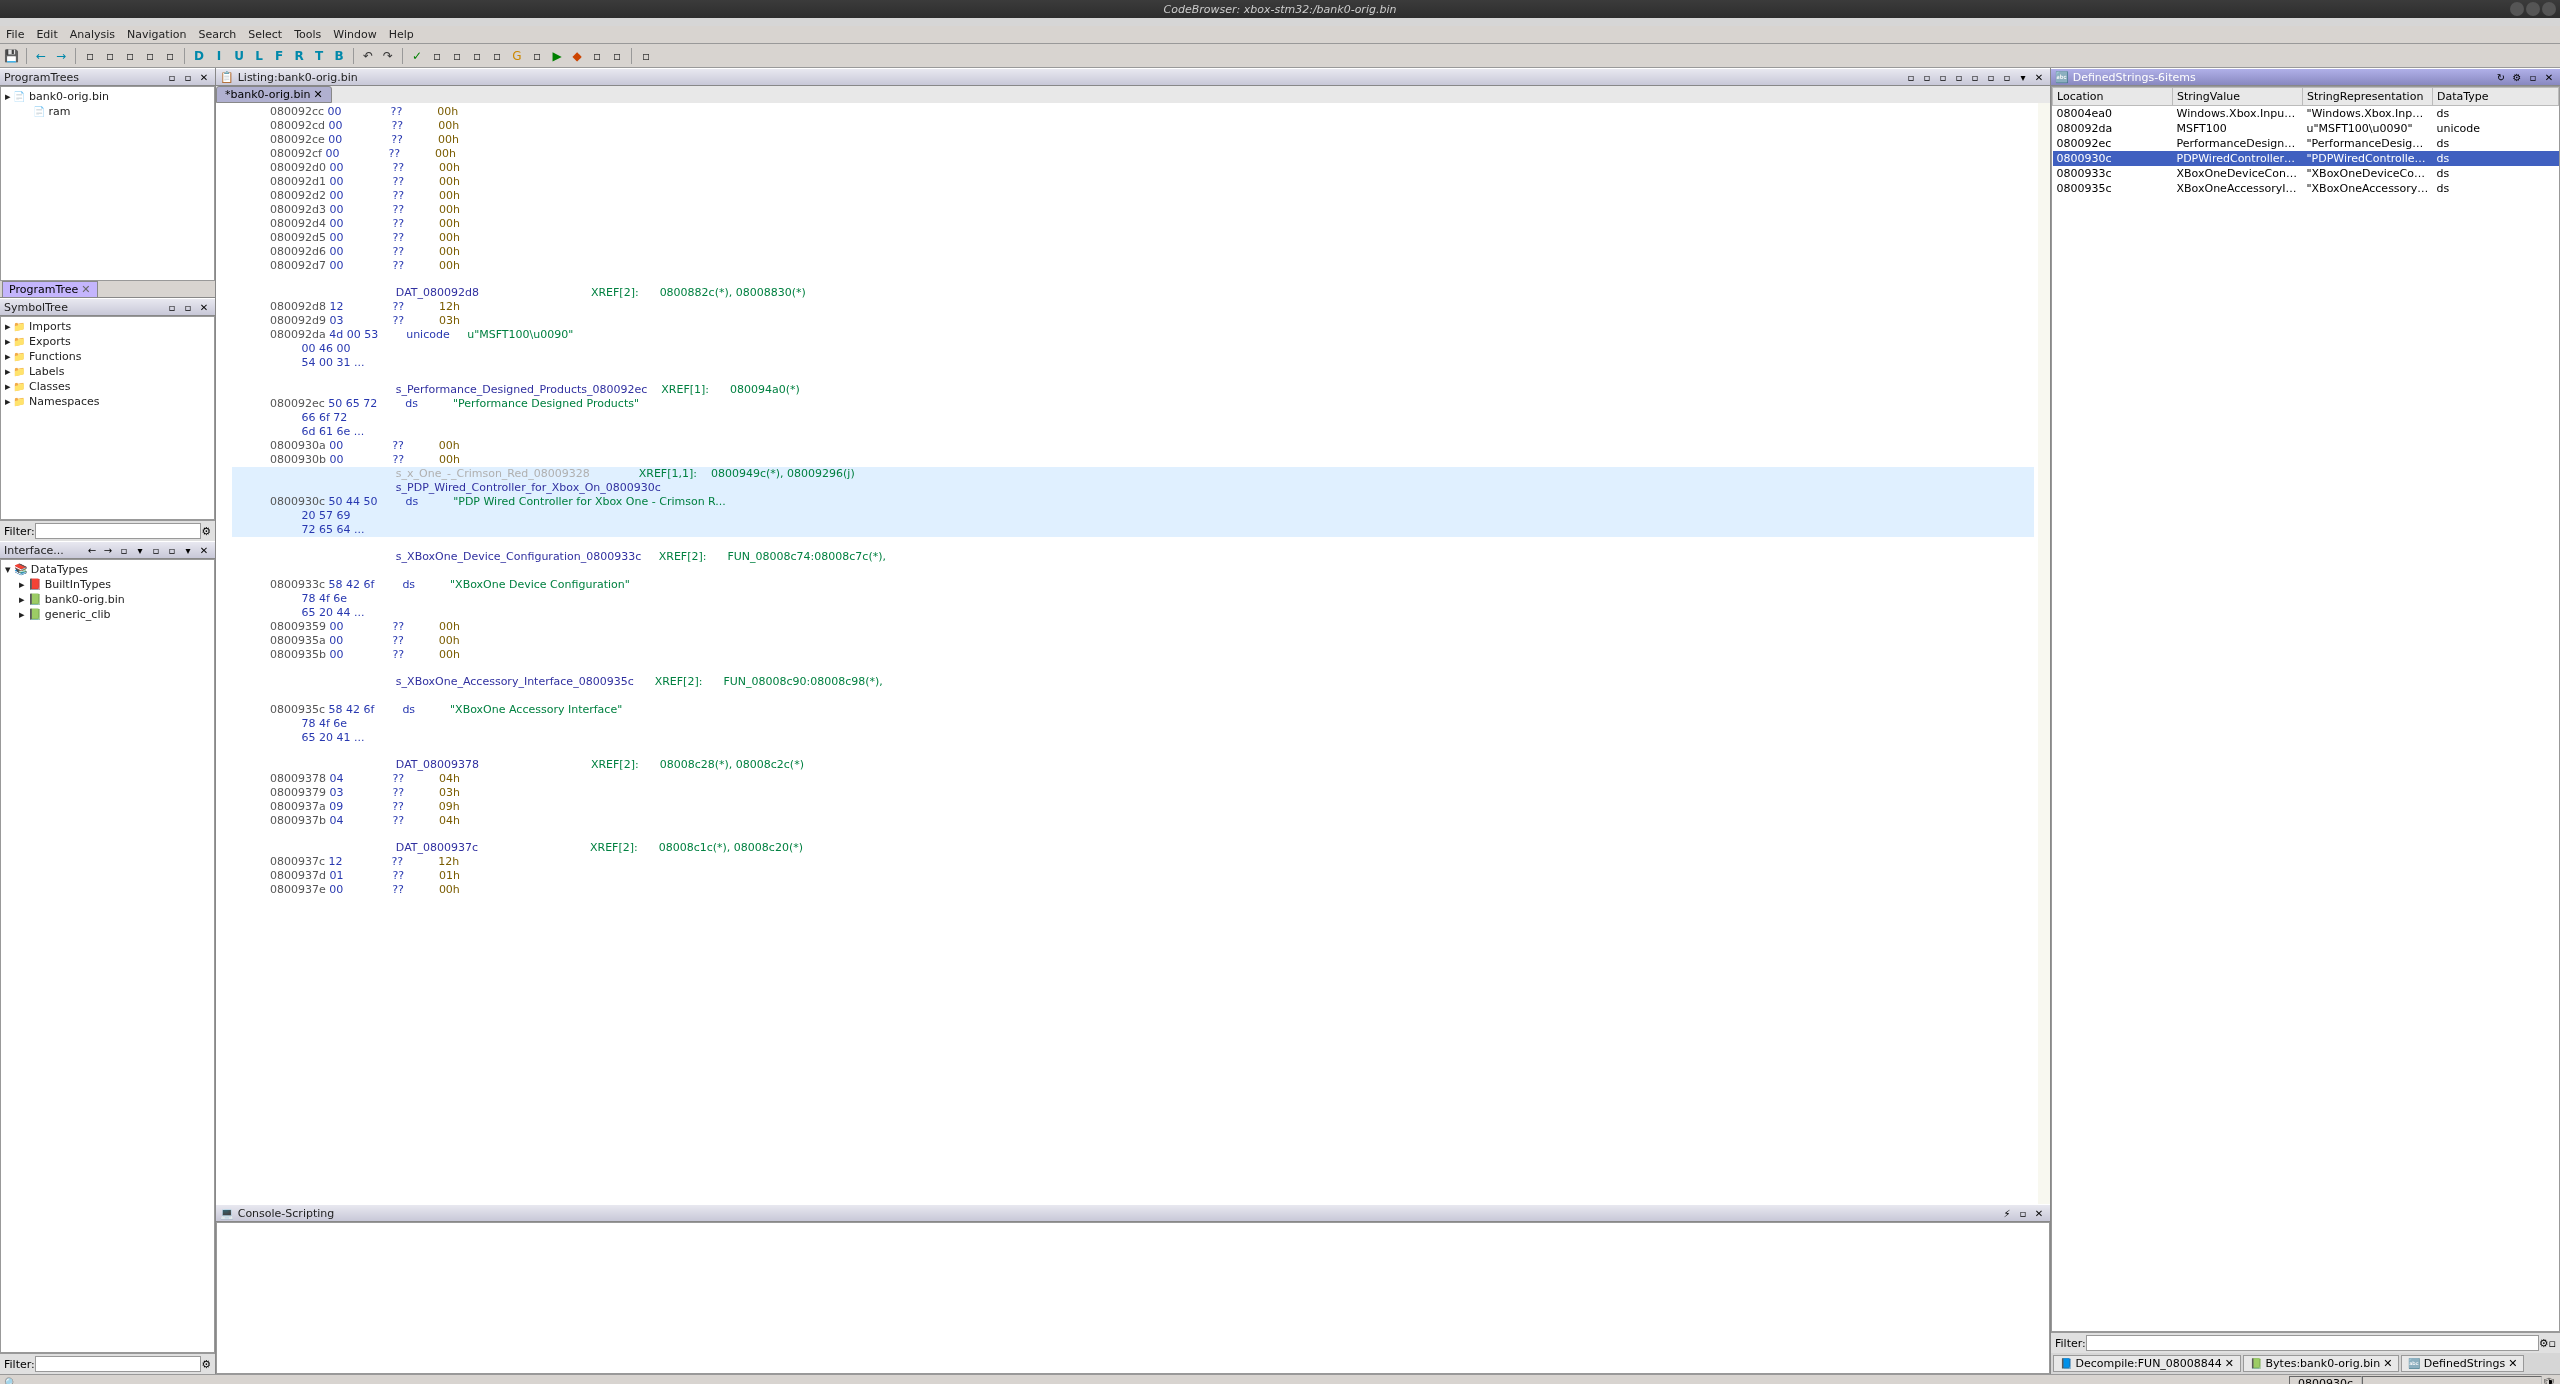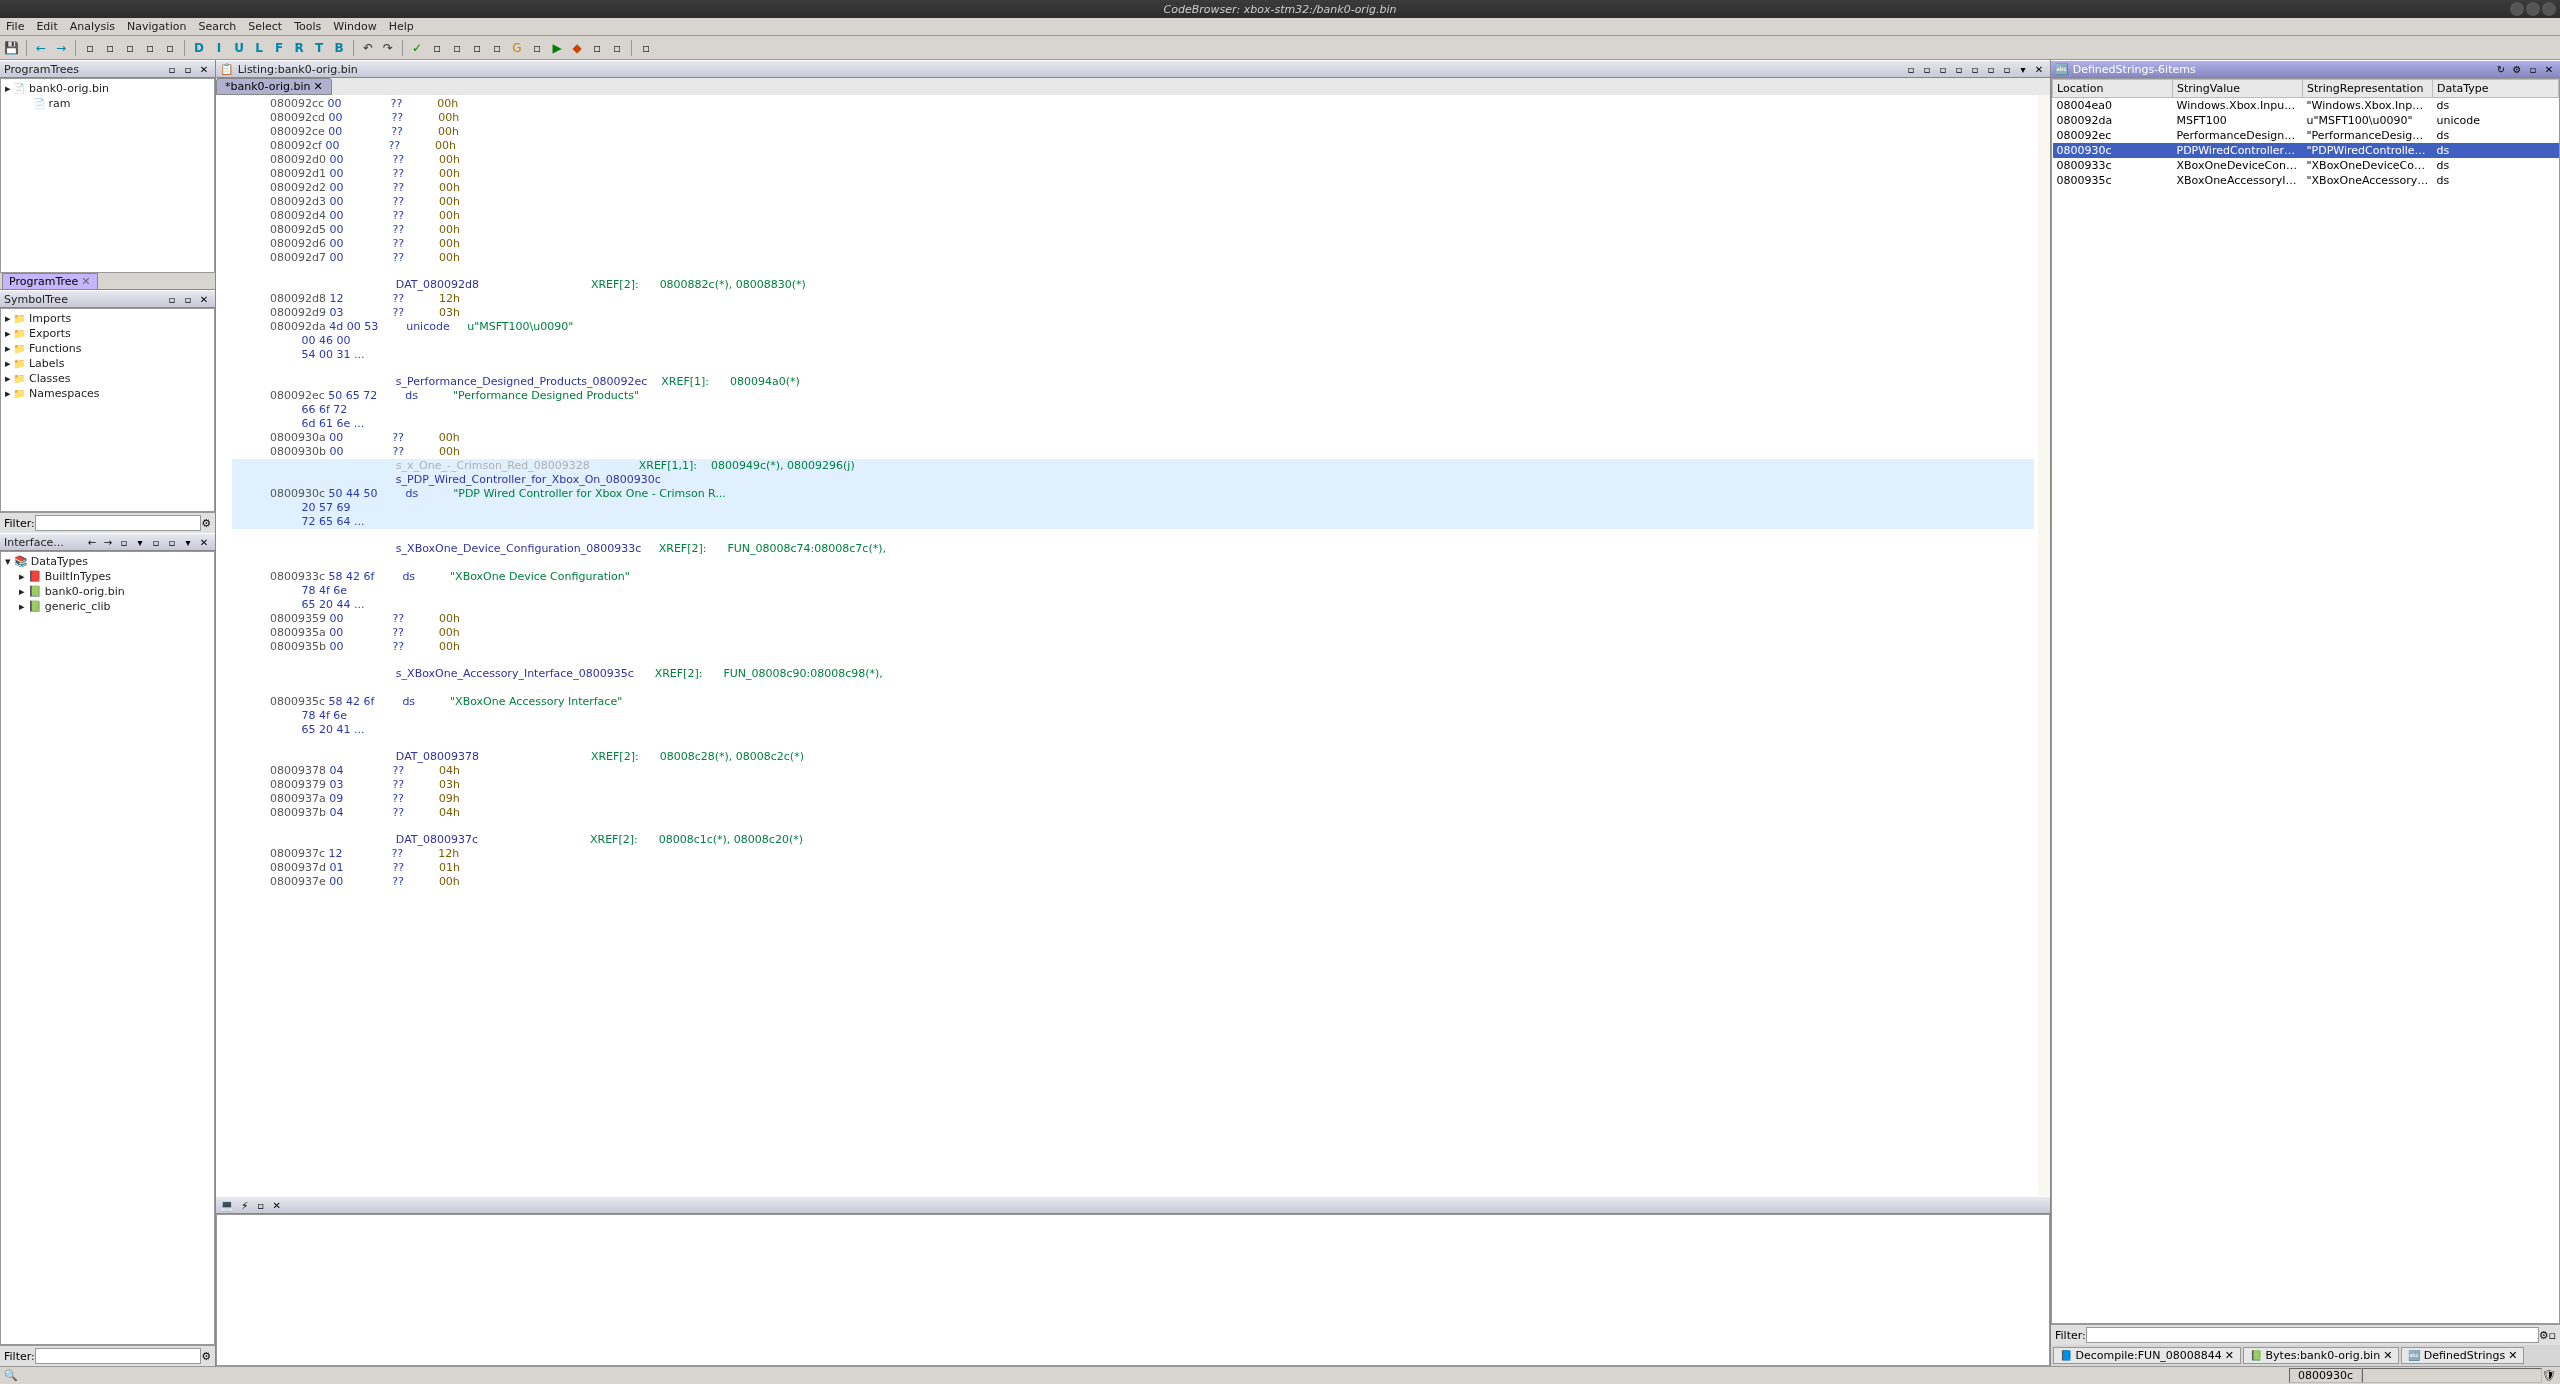--- a/index.html
+++ b/index.html
@@ -1,20 +1,20 @@
 <!DOCTYPE html>
 <html><head>
 <meta charset="utf-8">
 <style>
 *{margin:0;padding:0;box-sizing:border-box;font-family:"DejaVu Sans",Arial,sans-serif;font-size:11px;}
 body{background:#d6d6d6;overflow:hidden;}
 .titlebar{background:linear-gradient(#3b3b3b,#2d2d2d);color:#ccc;height:18px;display:flex;align-items:center;justify-content:center;position:relative;font-style:italic;}
 .titlebar .wincontrols{position:absolute;right:4px;display:flex;gap:2px;}
 .titlebar .wincontrols span{width:14px;height:14px;background:#555;border-radius:8px;display:inline-block;}
-.menubar{background:#d8d4d0;height:18px;display:flex;align-items:center;padding:0 6px;gap:12px;border-bottom:1px solid #999;}
+.menubar{background:#d8d4d0;height:18px;display:flex;align-items:center;padding:0 6px;gap:12px;border-bottom:1px solid #999;margin-top:8px;}
 .menubar span{color:#222;}
 .toolbar{background:#d8d4d0;height:24px;display:flex;align-items:center;padding:2px 4px;gap:4px;border-bottom:1px solid #999;}
 .toolbar .tbtn{width:16px;height:16px;display:flex;align-items:center;justify-content:center;font-size:12px;color:#333;}
 .toolbar .sep{width:1px;height:16px;background:#999;margin:0 2px;}
 .main{display:flex;height:calc(100vh - 18px - 18px - 24px - 18px);}
 .left-col{width:216px;display:flex;flex-direction:column;border-right:1px solid #888;}
 .center-col{flex:1;display:flex;flex-direction:column;min-width:0;}
 .right-col{width:510px;display:flex;flex-direction:column;border-left:1px solid #888;}
 .panel-header{background:linear-gradient(#e8e8f0,#c8c8d8);border-top:1px solid #fff;border-bottom:1px solid #888;height:18px;display:flex;align-items:center;padding:0 4px;gap:4px;}
 .panel-header.active{background:linear-gradient(#b0b0e8,#8888c0);}
@@ -233,20 +233,21 @@
             <span>✕</span>
           </div>
       </div>
       <div class="listing-body" id="lb">
         <div class="scrollhint"></div>
       <div class="listing-line">        <span class="addr">080092cc</span> <span class="bytes">00            </span>  <span class="mnem">??          </span><span class="op">00h</span></div><div class="listing-line">        <span class="addr">080092cd</span> <span class="bytes">00            </span>  <span class="mnem">??          </span><span class="op">00h</span></div><div class="listing-line">        <span class="addr">080092ce</span> <span class="bytes">00            </span>  <span class="mnem">??          </span><span class="op">00h</span></div><div class="listing-line">        <span class="addr">080092cf</span> <span class="bytes">00            </span>  <span class="mnem">??          </span><span class="op">00h</span></div><div class="listing-line">        <span class="addr">080092d0</span> <span class="bytes">00            </span>  <span class="mnem">??          </span><span class="op">00h</span></div><div class="listing-line">        <span class="addr">080092d1</span> <span class="bytes">00            </span>  <span class="mnem">??          </span><span class="op">00h</span></div><div class="listing-line">        <span class="addr">080092d2</span> <span class="bytes">00            </span>  <span class="mnem">??          </span><span class="op">00h</span></div><div class="listing-line">        <span class="addr">080092d3</span> <span class="bytes">00            </span>  <span class="mnem">??          </span><span class="op">00h</span></div><div class="listing-line">        <span class="addr">080092d4</span> <span class="bytes">00            </span>  <span class="mnem">??          </span><span class="op">00h</span></div><div class="listing-line">        <span class="addr">080092d5</span> <span class="bytes">00            </span>  <span class="mnem">??          </span><span class="op">00h</span></div><div class="listing-line">        <span class="addr">080092d6</span> <span class="bytes">00            </span>  <span class="mnem">??          </span><span class="op">00h</span></div><div class="listing-line">        <span class="addr">080092d7</span> <span class="bytes">00            </span>  <span class="mnem">??          </span><span class="op">00h</span></div><br><div class="listing-line">                                            <span class="lbl">DAT_080092d8                                </span><span class="xref">XREF[2]:      </span><span class="ref">0800882c(*), 08008830(*)</span></div><div class="listing-line">        <span class="addr">080092d8</span> <span class="bytes">12            </span>  <span class="mnem">??          </span><span class="op">12h</span></div><div class="listing-line">        <span class="addr">080092d9</span> <span class="bytes">03            </span>  <span class="mnem">??          </span><span class="op">03h</span></div><div class="listing-line">        <span class="addr">080092da</span> <span class="bytes">4d 00 53      </span>  <span class="mnem">unicode     </span><span class="str">u"MSFT100\u0090"</span></div><div class="listing-line">                 <span class="bytes">00 46 00</span></div><div class="listing-line">                 <span class="bytes">54 00 31 ...</span></div><br><div class="listing-line">                                            <span class="lbl">s_Performance_Designed_Products_080092ec    </span><span class="xref">XREF[1]:      </span><span class="ref">080094a0(*)</span></div><div class="listing-line">        <span class="addr">080092ec</span> <span class="bytes">50 65 72      </span>  <span class="mnem">ds          </span><span class="str">"Performance Designed Products"</span></div><div class="listing-line">                 <span class="bytes">66 6f 72</span></div><div class="listing-line">                 <span class="bytes">6d 61 6e ...</span></div><div class="listing-line">        <span class="addr">0800930a</span> <span class="bytes">00            </span>  <span class="mnem">??          </span><span class="op">00h</span></div><div class="listing-line">        <span class="addr">0800930b</span> <span class="bytes">00            </span>  <span class="mnem">??          </span><span class="op">00h</span></div><div class="listing-line hl">                                            <span class="lblfaint">s_x_One_-_Crimson_Red_08009328              </span><span class="xref">XREF[1,1]:    </span><span class="ref">0800949c(*), 08009296(j)</span></div><div class="listing-line hl">                                            <span class="lbl">s_PDP_Wired_Controller_for_Xbox_On_0800930c </span></div><div class="listing-line hl">        <span class="addr">0800930c</span> <span class="bytes">50 44 50      </span>  <span class="mnem">ds          </span><span class="str">"PDP Wired Controller for Xbox One - Crimson R...</span></div><div class="listing-line hl">                 <span class="bytes">20 57 69</span></div><div class="listing-line hl">                 <span class="bytes">72 65 64 ...</span></div><br><div class="listing-line">                                            <span class="lbl">s_XBoxOne_Device_Configuration_0800933c     </span><span class="xref">XREF[2]:      </span><span class="ref">FUN_08008c74:08008c7c(*),</span></div><div class="listing-line">                                            <span class="lbl">                                            </span></div><div class="listing-line">        <span class="addr">0800933c</span> <span class="bytes">58 42 6f      </span>  <span class="mnem">ds          </span><span class="str">"XBoxOne Device Configuration"</span></div><div class="listing-line">                 <span class="bytes">78 4f 6e</span></div><div class="listing-line">                 <span class="bytes">65 20 44 ...</span></div><div class="listing-line">        <span class="addr">08009359</span> <span class="bytes">00            </span>  <span class="mnem">??          </span><span class="op">00h</span></div><div class="listing-line">        <span class="addr">0800935a</span> <span class="bytes">00            </span>  <span class="mnem">??          </span><span class="op">00h</span></div><div class="listing-line">        <span class="addr">0800935b</span> <span class="bytes">00            </span>  <span class="mnem">??          </span><span class="op">00h</span></div><br><div class="listing-line">                                            <span class="lbl">s_XBoxOne_Accessory_Interface_0800935c      </span><span class="xref">XREF[2]:      </span><span class="ref">FUN_08008c90:08008c98(*),</span></div><div class="listing-line">                                            <span class="lbl">                                            </span></div><div class="listing-line">        <span class="addr">0800935c</span> <span class="bytes">58 42 6f      </span>  <span class="mnem">ds          </span><span class="str">"XBoxOne Accessory Interface"</span></div><div class="listing-line">                 <span class="bytes">78 4f 6e</span></div><div class="listing-line">                 <span class="bytes">65 20 41 ...</span></div><br><div class="listing-line">                                            <span class="lbl">DAT_08009378                                </span><span class="xref">XREF[2]:      </span><span class="ref">08008c28(*), 08008c2c(*)</span></div><div class="listing-line">        <span class="addr">08009378</span> <span class="bytes">04            </span>  <span class="mnem">??          </span><span class="op">04h</span></div><div class="listing-line">        <span class="addr">08009379</span> <span class="bytes">03            </span>  <span class="mnem">??          </span><span class="op">03h</span></div><div class="listing-line">        <span class="addr">0800937a</span> <span class="bytes">09            </span>  <span class="mnem">??          </span><span class="op">09h</span></div><div class="listing-line">        <span class="addr">0800937b</span> <span class="bytes">04            </span>  <span class="mnem">??          </span><span class="op">04h</span></div><br><div class="listing-line">                                            <span class="lbl">DAT_0800937c                                </span><span class="xref">XREF[2]:      </span><span class="ref">08008c1c(*), 08008c20(*)</span></div><div class="listing-line">        <span class="addr">0800937c</span> <span class="bytes">12            </span>  <span class="mnem">??          </span><span class="op">12h</span></div><div class="listing-line">        <span class="addr">0800937d</span> <span class="bytes">01            </span>  <span class="mnem">??          </span><span class="op">01h</span></div><div class="listing-line">        <span class="addr">0800937e</span> <span class="bytes">00            </span>  <span class="mnem">??          </span><span class="op">00h</span></div></div>
     </div>
     <div style="height:170px;display:flex;flex-direction:column">
       <div class="panel-header">
         <span>💻</span>
+        <span class="title">Console-Scripting</span>
         <div class="icons">
           <span>⚡</span>
           <span>▫</span>
           <span>✕</span>
         </div>
       </div>
       <div id="console-body"></div>
     </div>
   </div>
 

